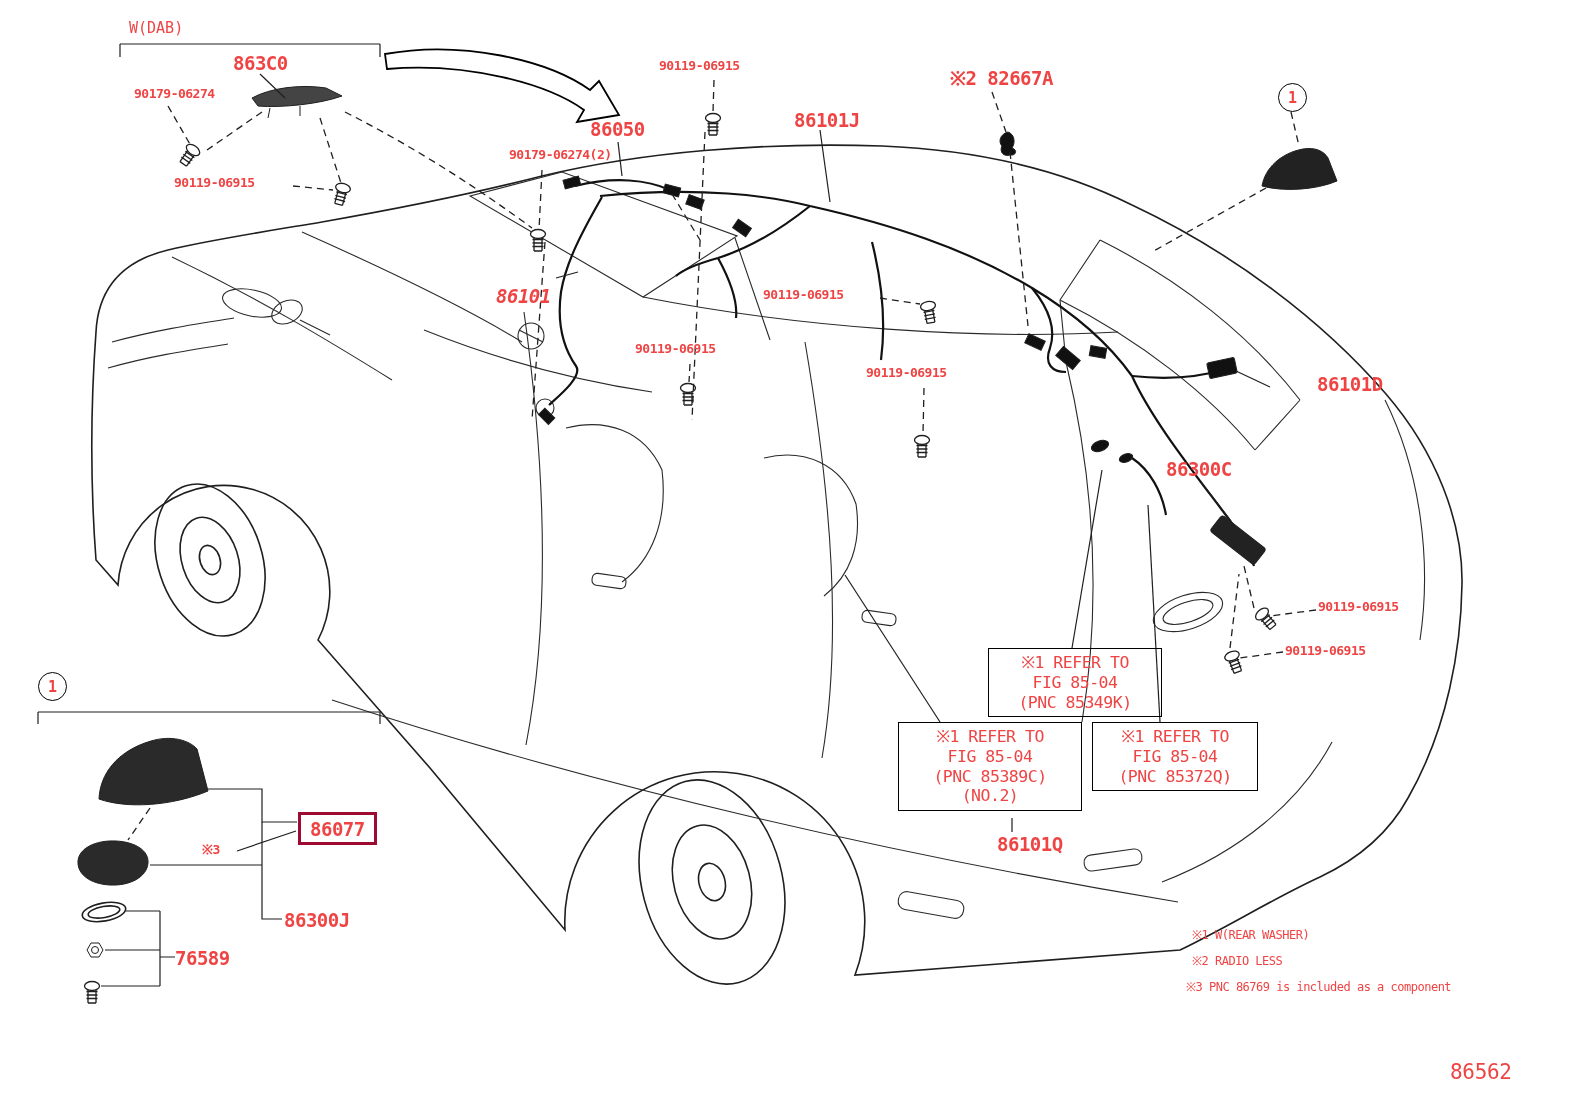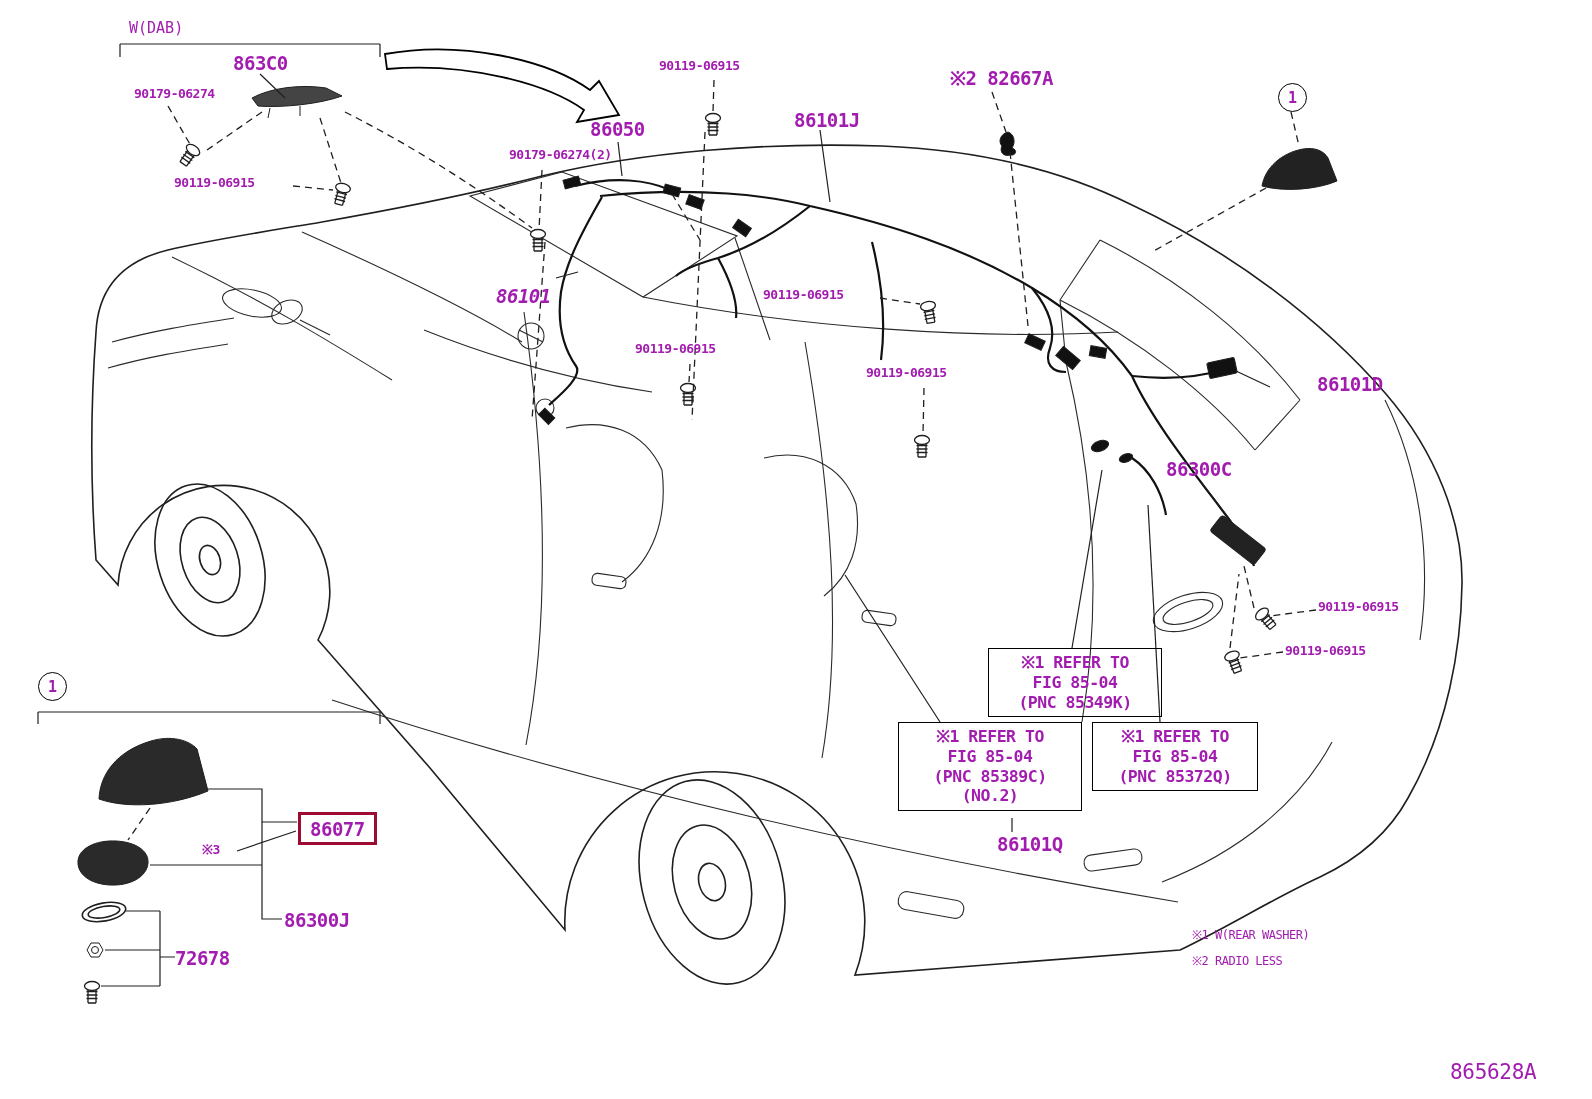--- a/index.html
+++ b/index.html
@@ -1,27 +1,27 @@
 <!DOCTYPE html>
 <html><head>
 <meta charset="utf-8">
 <style>
   html,body{margin:0;padding:0;background:#fff;}
   .stage{position:relative;width:1512px;height:1099px;background:#fff;overflow:hidden;
-         font-family:"DejaVu Sans Mono","Liberation Mono",monospace;color:#a21caf;padding-left:24px;}
+         font-family:"DejaVu Sans Mono","Liberation Mono",monospace;color:#ef4444;}
   .art{position:absolute;left:0;top:0;}
   .pn{position:absolute;font-weight:bold;font-size:19px;letter-spacing:-0.5px;white-space:nowrap;line-height:1.1;}
   .pn-sm{position:absolute;font-weight:bold;font-size:13px;letter-spacing:-0.5px;white-space:nowrap;line-height:1.1;}
   .small{position:absolute;font-weight:normal;font-size:15px;white-space:nowrap;}
   .note{position:absolute;font-weight:normal;font-size:12px;letter-spacing:-0.5px;white-space:nowrap;}
   .callout{position:absolute;width:27px;height:27px;border:1.6px solid #000;border-radius:50%;
            display:flex;align-items:center;justify-content:center;font-size:15px;font-weight:bold;background:#fff;}
   .hlbox{position:absolute;border:3px solid #9E0B32;padding:3px 9px 2px 9px;font-weight:bold;font-size:19px;
          letter-spacing:-0.5px;background:#fff;margin-top:7px;}
-  .refer{position:absolute;border:1.4px solid #000;text-align:center;font-weight:bold;font-size:16.5px;
+  .refer{position:absolute;border:1.4px solid #000;text-align:center;font-weight:normal;font-size:16.5px;
          letter-spacing:-0.5px;line-height:1.2;padding:4px 2px;background:transparent;}
   .figcode{position:absolute;font-weight:normal;font-size:21px;letter-spacing:-0.3px;}
 </style>
 </head>
 <body>
 
 <div class="stage">
 
   <svg class="art" width="1592" height="1099" viewBox="0 0 1592 1099">
     <defs>
@@ -216,19 +216,20 @@
   </div>
 
   <div class="pn" style="left:997px;top:834px;">86101Q</div>
 
   <div class="callout" style="left:38px;top:672px;">1</div>
   <div class="hlbox" style="left: 298px; top: 805px; border-color: rgb(158, 11, 50);">
     <span>86077</span>
   </div>
   <div class="pn-sm" style="left:202px;top:843px;">※3</div>
   <div class="pn" style="left:284px;top:910px;">86300J</div>
-  <div class="pn" style="left:175px;top:948px;">72678</div>
+  <div class="pn" style="left:175px;top:948px;">76589</div>
 
   <div class="note" style="left:1192px;top:926px;">※1 W(REAR WASHER)</div>
   <div class="note" style="left:1192px;top:952px;">※2 RADIO LESS</div>
+  <div class="note" style="left:1186px;top:978px;">※3 PNC 86769 is included as a component</div>
 
   <div class="figcode" style="left:1450px;top:1060px;">865628A</div>
 </div>
 
 </body></html>

